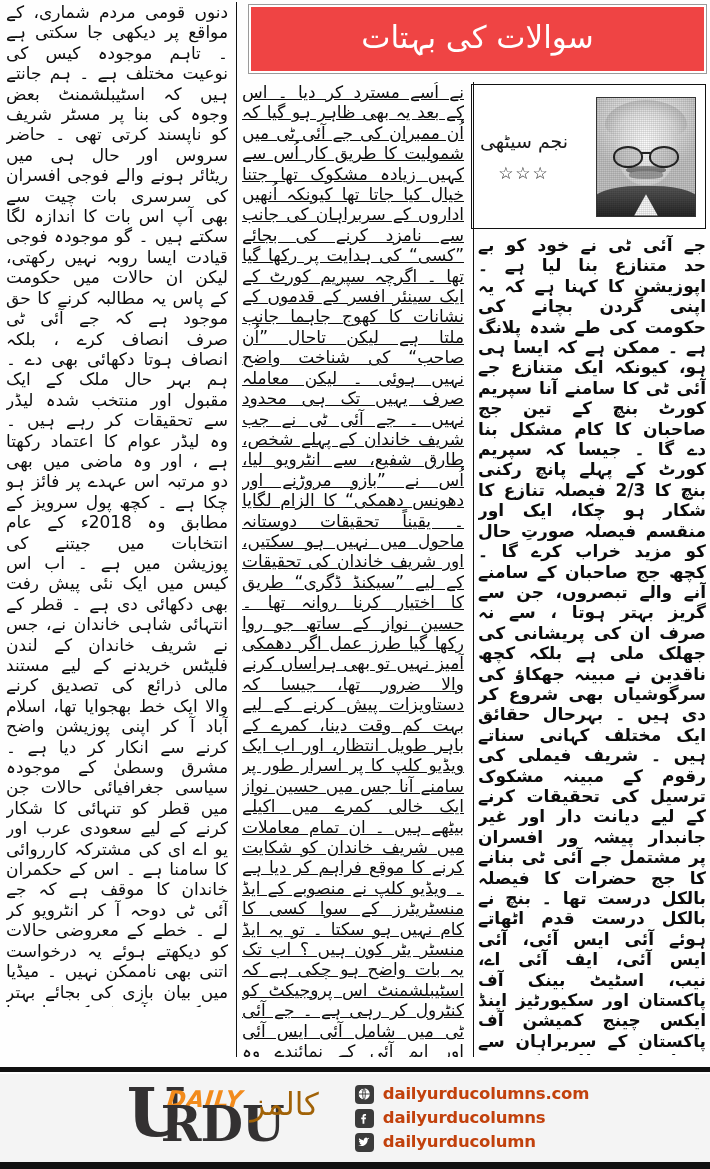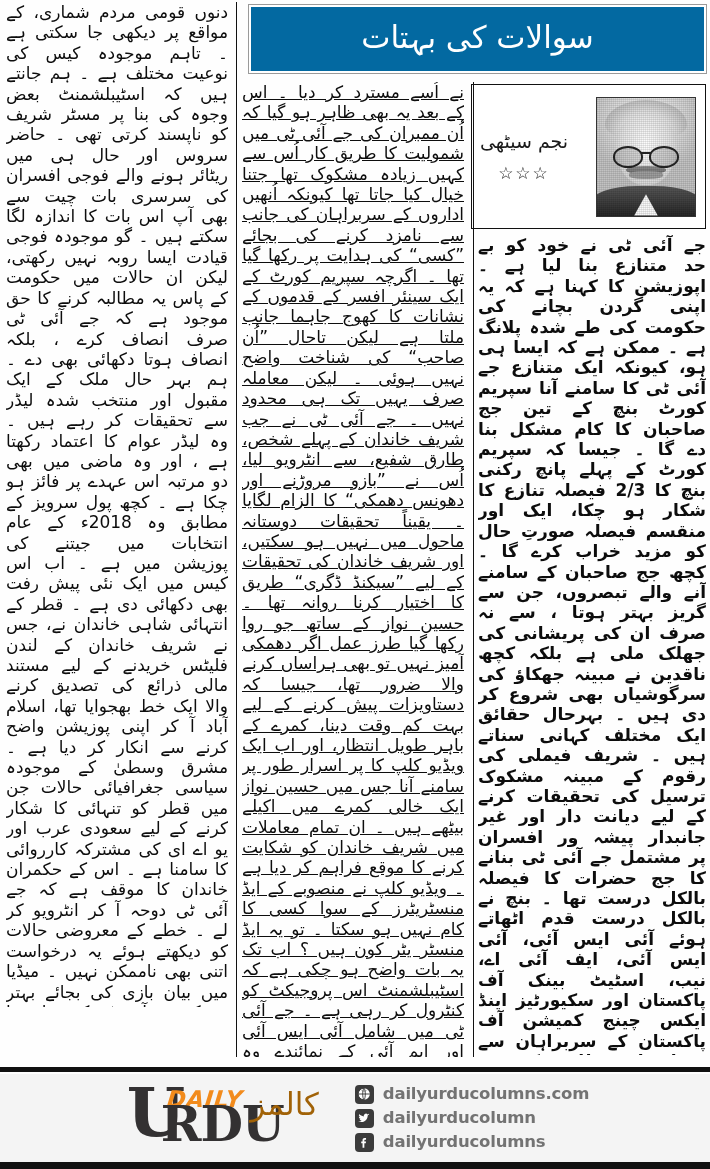--- a/index.html
+++ b/index.html
@@ -32,21 +32,21 @@
     height: 1062px;
   }
 
   
   .title-banner {
     position: absolute;
     right: 0px;
     top: 5px;
     width: 457px;
     height: 68px;
-    background: #0369a1;
+    background: #ef4444;
     border: 2px solid #ffffff;
     box-shadow: 0 0 0 1px #9a9a9a;
     display: flex;
     align-items: center;
     justify-content: center;
     box-sizing: border-box;
   }
   .title-banner .title-text {
     color: #ffffff;
     font-size: 31px;
@@ -305,21 +305,21 @@
     border-radius: 4px;
     background: #3b3b3b;
     display: flex; align-items: center; justify-content: center;
     flex: 0 0 auto;
   }
   .social-ico svg { display: block; }
   .social-text {
     font-family: "DejaVu Sans", "Liberation Sans", sans-serif;
     font-weight: 700;
     font-size: 16.5px;
-    color: #737373;
+    color: #c2410c;
     letter-spacing: -0.2px;
     line-height: 1;
   }
   .footer-bottom-rule {
     position: absolute;
     left: 0; top: 1162px; width: 710px; height: 7px;
     background: #111;
   }
 </style>
 </head>
@@ -390,34 +390,34 @@
               <path d="M12 2a10 10 0 000 20M2 12h20M12 2c3 3 3 17 0 20M12 2c-3 3-3 17 0 20" fill="none" stroke="#3b3b3b" stroke-width="1.6"></path>
               <path d="M6 6c2 1 4 1.6 6 1.6S16 7 18 6" fill="#3b3b3b" opacity=".55"></path>
             </svg>
           </span>
           <span class="social-text">dailyurducolumns.com</span>
         </div>
 
         <div class="social-row">
           <span class="social-ico">
             <svg width="14" height="14" viewBox="0 0 24 24" aria-hidden="true">
+              <path d="M15.5 8.2h-2.1c-.4 0-.8.4-.8 1v1.9h2.9l-.4 3h-2.5V22H9.5v-7.9H7.2v-3h2.3V8.6c0-2.2 1.4-3.6 3.5-3.6h2.5v3.2z" fill="#ffffff"></path>
+            </svg>
+          </span>
+          <span class="social-text">dailyurducolumns</span>
+        </div>
+
+        <div class="social-row">
+          <span class="social-ico">
+            <svg width="14" height="14" viewBox="0 0 24 24" aria-hidden="true">
               <path d="M21 6.4c-.7.3-1.4.5-2.2.6.8-.5 1.4-1.2 1.7-2.1-.7.4-1.6.8-2.4 1a3.7 3.7 0 00-6.4 3.4C8.4 9.1 5.6 7.6 3.8 5.3a3.8 3.8 0 001.1 5 3.6 3.6 0 01-1.7-.5 3.7 3.7 0 003 3.6c-.6.2-1.1.2-1.7.1a3.7 3.7 0 003.5 2.6A7.5 7.5 0 012 17.6 10.5 10.5 0 007.7 19c6.8 0 10.6-5.8 10.6-10.8v-.5c.7-.5 1.3-1.2 1.7-2z" fill="#ffffff"></path>
             </svg>
           </span>
           <span class="social-text">dailyurducolumn</span>
         </div>
 
-        <div class="social-row">
-          <span class="social-ico">
-            <svg width="14" height="14" viewBox="0 0 24 24" aria-hidden="true">
-              <path d="M15.5 8.2h-2.1c-.4 0-.8.4-.8 1v1.9h2.9l-.4 3h-2.5V22H9.5v-7.9H7.2v-3h2.3V8.6c0-2.2 1.4-3.6 3.5-3.6h2.5v3.2z" fill="#ffffff"></path>
-            </svg>
-          </span>
-          <span class="social-text">dailyurducolumns</span>
-        </div>
-
       </div>
     </div>
   </div>
 
   <div class="footer-bottom-rule"></div>
 
 </div>
 
 </body></html>

